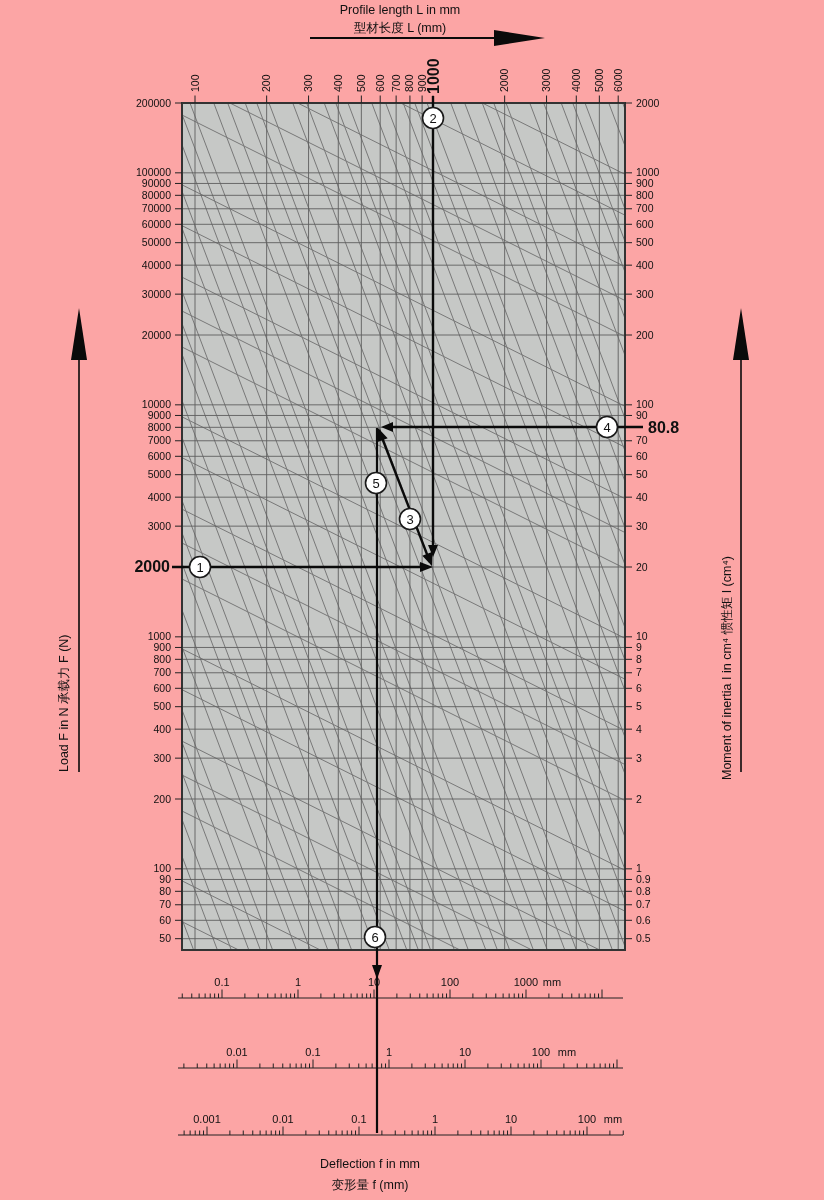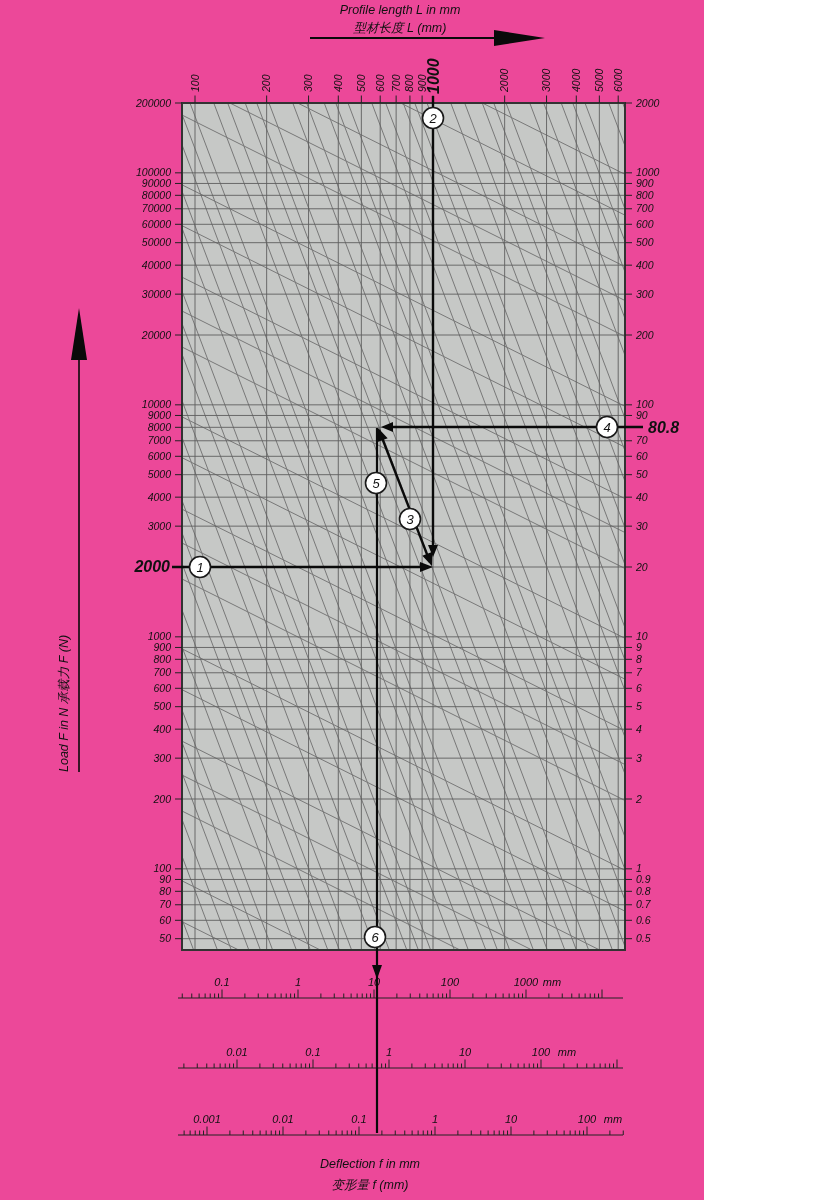--- a/index.html
+++ b/index.html
@@ -1,17 +1,17 @@
 <!DOCTYPE html>
 <html><head>
 <meta charset="utf-8">
 <style>
   html,body{margin:0;padding:0;background:#ffffff;}
-  .page{position:relative;width:704px;height:1200px;background:#ec4899;overflow:hidden;
-        font-family:"Liberation Sans","DejaVu Sans",sans-serif;font-style:italic;}
+  .page{position:relative;width:824px;height:1200px;background:#fca5a5;overflow:hidden;
+        font-family:"Liberation Sans","DejaVu Sans",sans-serif;}
   svg text{font-family:"Liberation Sans","DejaVu Sans",sans-serif;fill:#111;}
 </style>
 </head>
 <body>
 
 <div class="page">
 <svg id="chart-svg" width="824" height="1200" viewBox="0 0 824 1200">
 
   <defs>
     <clipPath id="plotclip">

